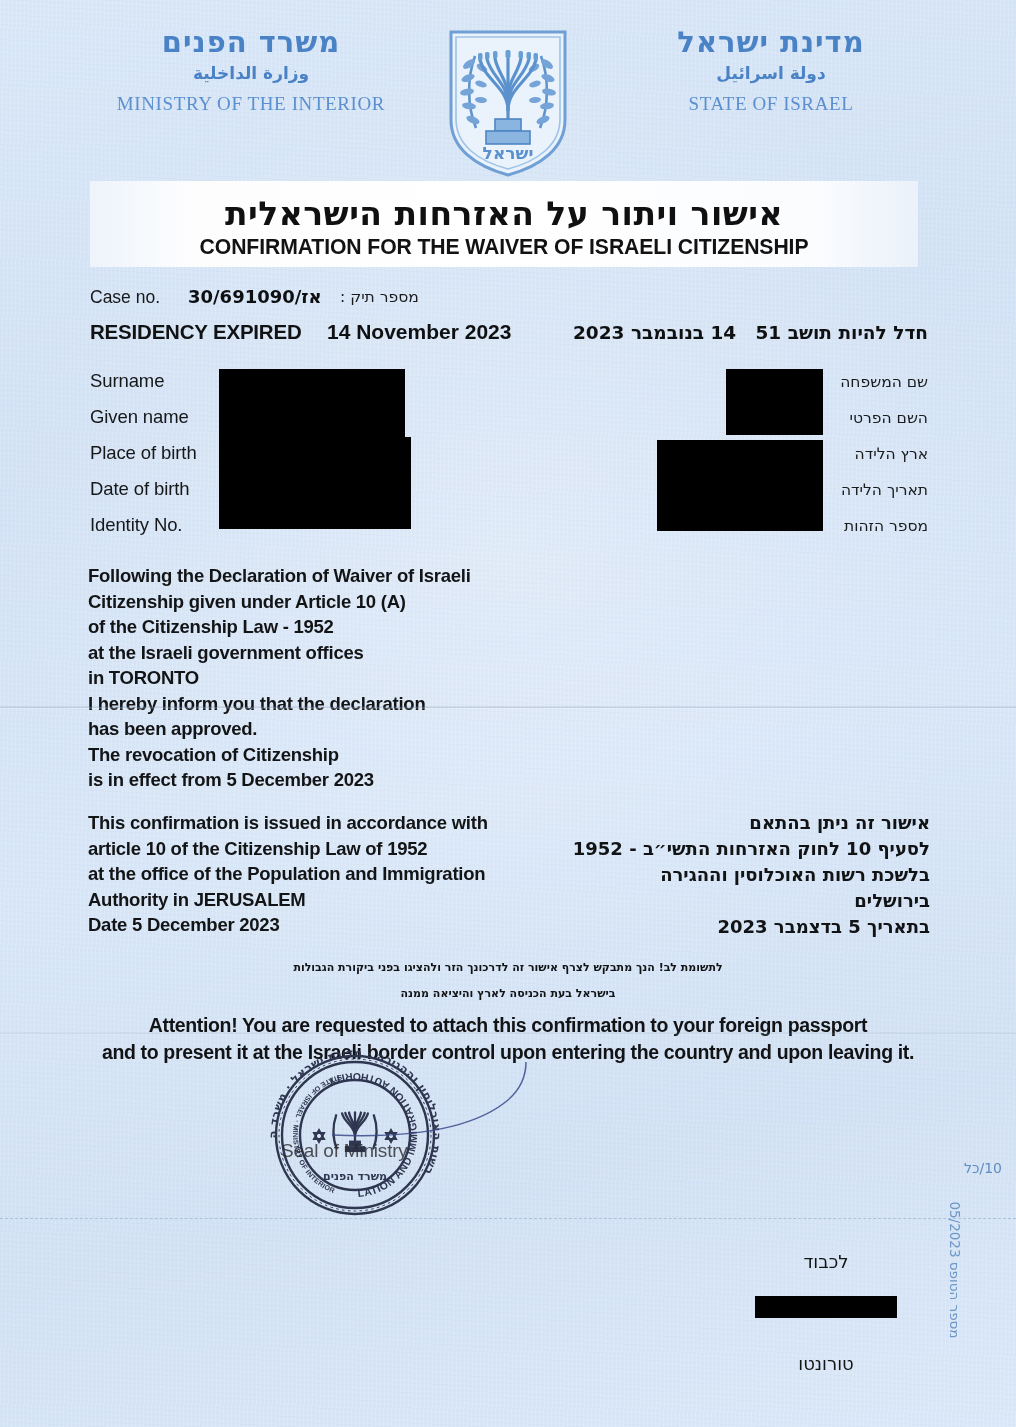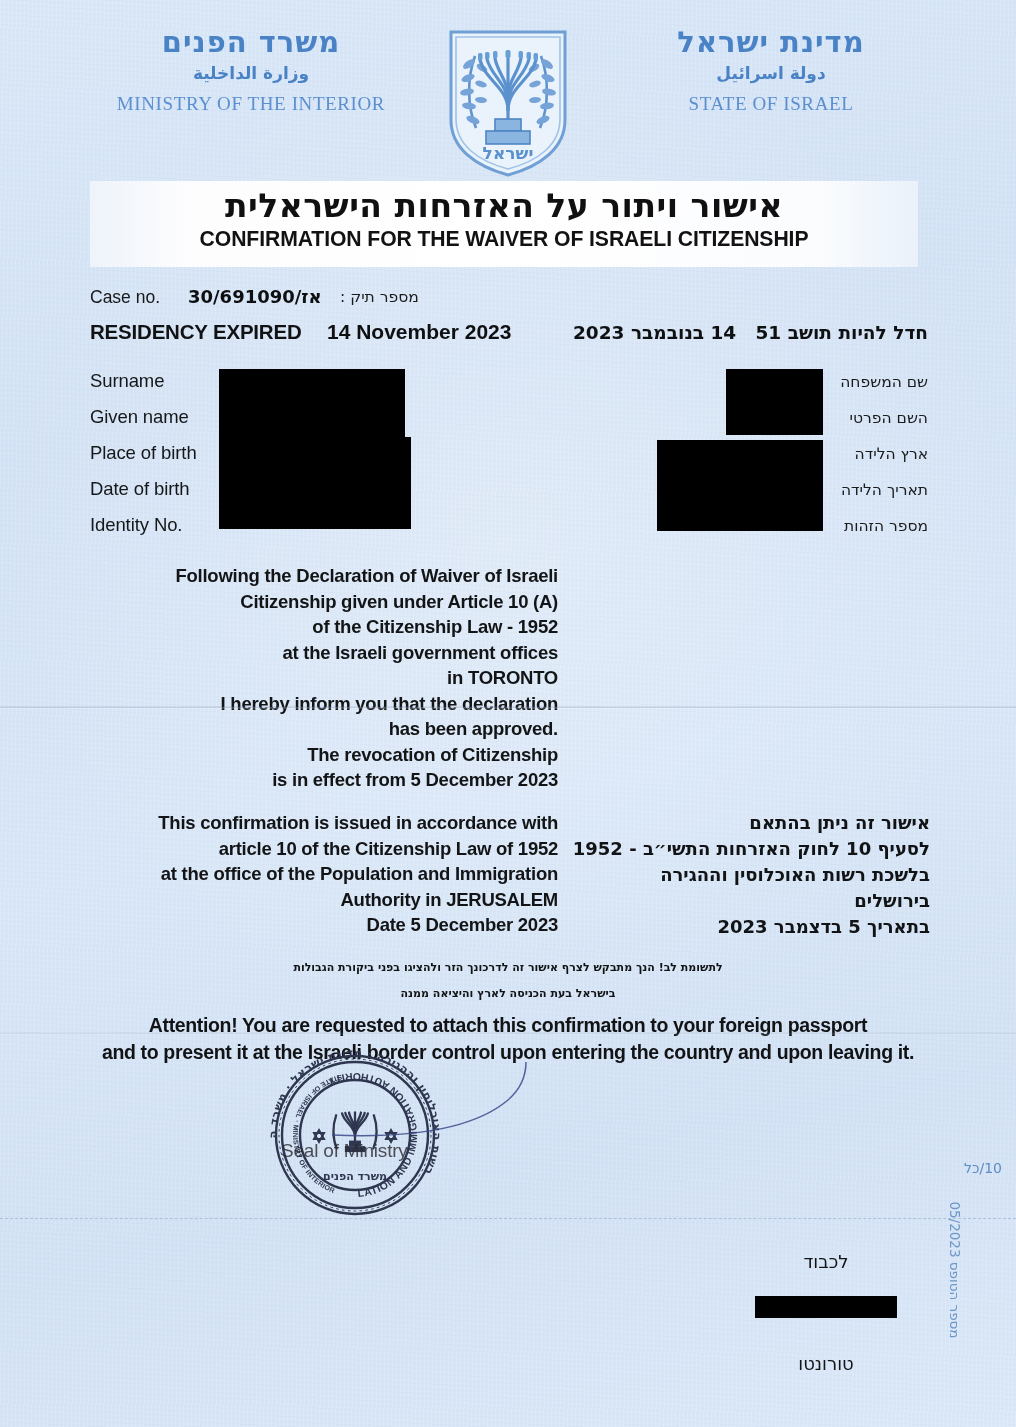--- a/index.html
+++ b/index.html
@@ -64,21 +64,21 @@
     transform: translateX(-50%);
     width: 126px; height: 150px;
   }
 
   
   .title-banner {
     position: absolute;
     top: 181px; left: 90px; width: 828px; height: 86px;
     background: linear-gradient(90deg,#eef4fb 0%, #fdfdfe 12%, #ffffff 50%, #fbfcfe 88%, #e9f1fa 100%);
     text-align: center;
-    padding-top: 5px;
+    padding-top: 13px;
   }
   .title-heb {
     font-family: "DejaVu Sans", sans-serif;
     font-size: 33px; font-weight: 700; color: #101010;
     letter-spacing: .5px; line-height: 1.22;
   }
   .title-eng {
     font-size: 21.5px; font-weight: 700; color: #121212;
     letter-spacing: -0.1px; margin-top: 1px;
     transform: scaleX(.985);
@@ -135,21 +135,21 @@
     position: absolute; right: 88px;
     font-family: "DejaVu Sans", sans-serif; direction: rtl;
     font-size: 15.5px; color: #1a1b1d;
   }
   .redact { position: absolute; background: #000000; }
 
   
   .para-eng {
     position: absolute;
     font-size: 18.5px; font-weight: 700; color: #131416;
-    line-height: 25.5px; letter-spacing: -.25px; text-align: right;
+    line-height: 25.5px; letter-spacing: -.25px;
   }
   .para-heb {
     position: absolute;
     font-family: "DejaVu Sans", sans-serif; direction: rtl; text-align: right;
     font-size: 18px; font-weight: 700; color: #121315;
     line-height: 26px;
   }
 
   #p1-eng { top: 563px; left: 88px; width: 470px; }
   #p1-heb { top: 563px; right: 86px; width: 420px; }

